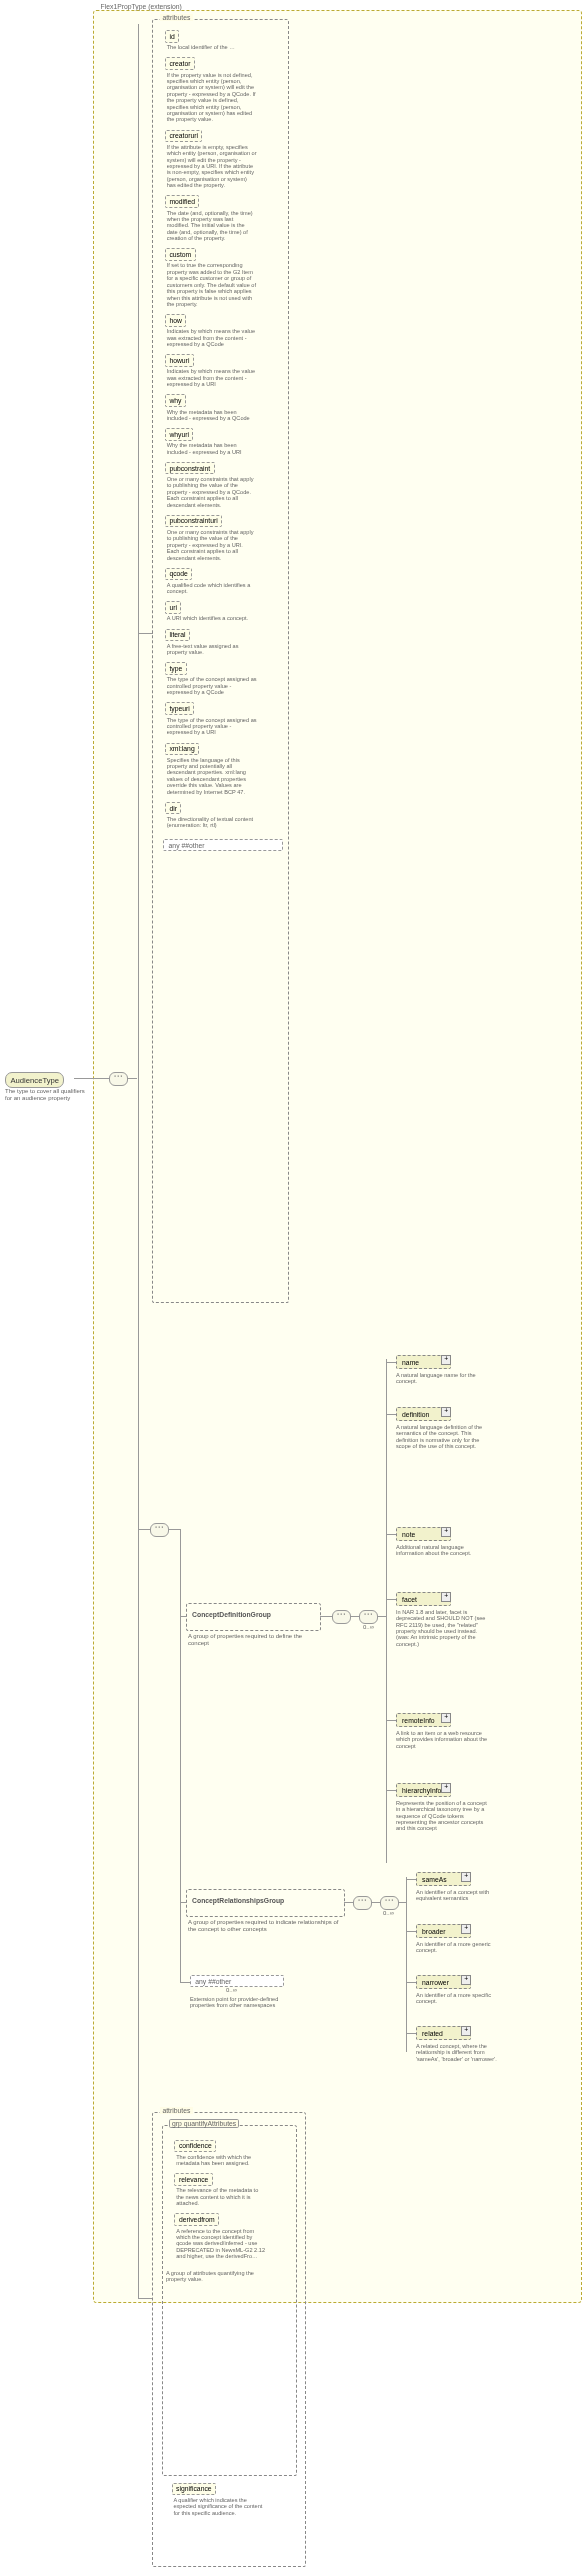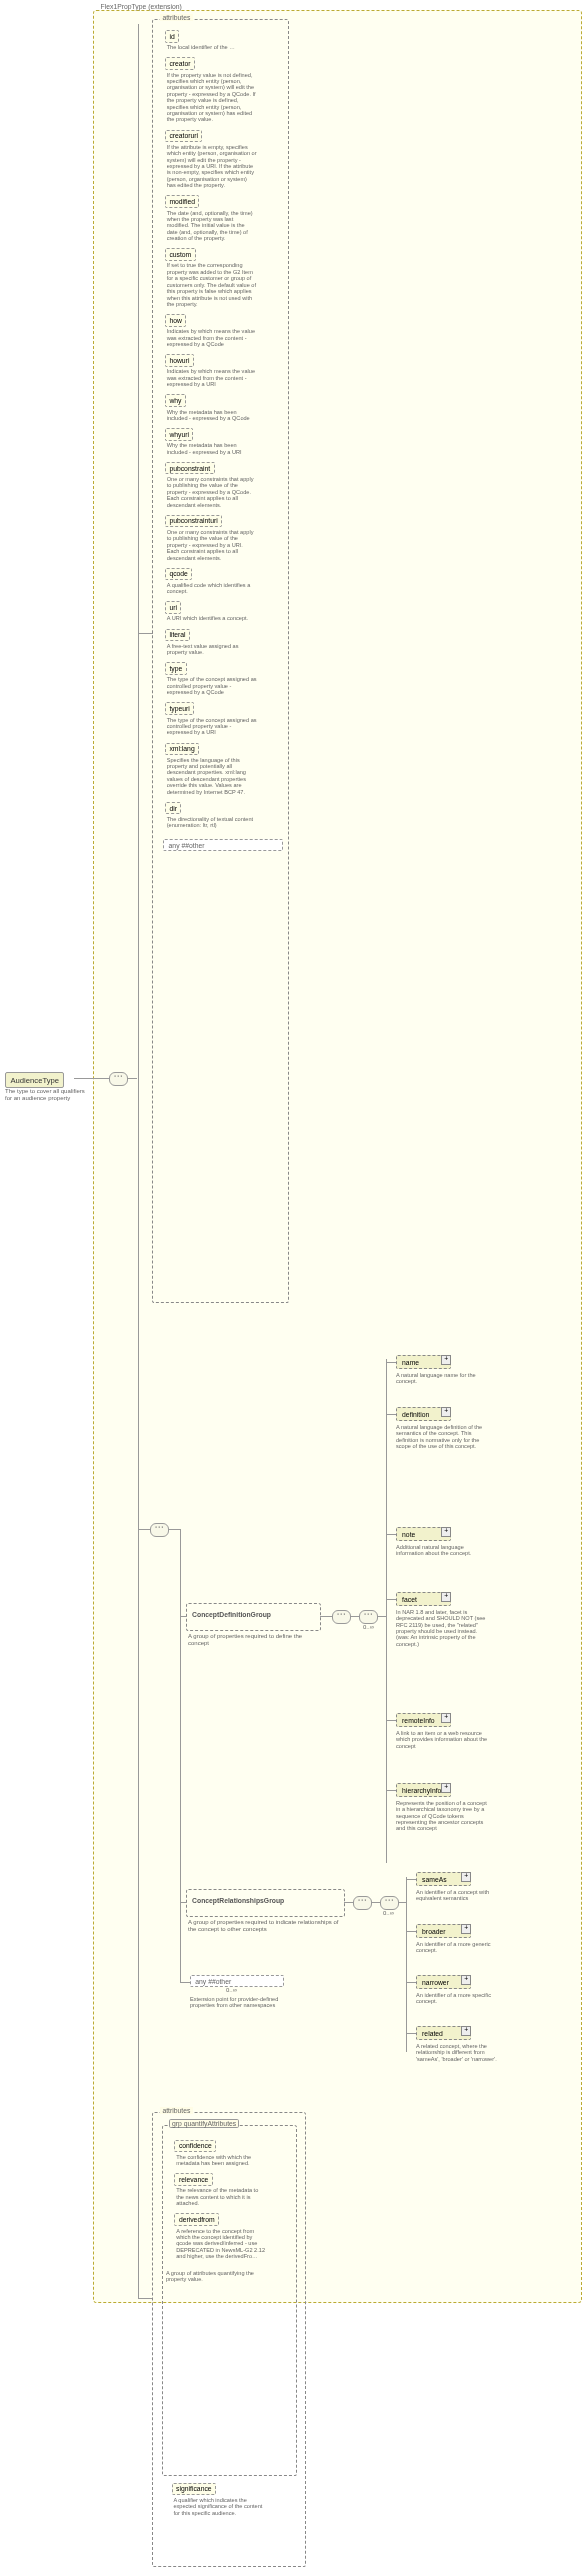--- a/index.html
+++ b/index.html
@@ -16,21 +16,21 @@
   height: 2576px;
 }
 .label-box {
   position: absolute;
   border: 0.9px solid #888;
   padding: 2.6px 4.3px;
   font-size: 7.7px;
   color: #333;
   background: #fff;
   white-space: nowrap;
-  border-radius: 2px;
+  border-radius: 7px;
 }
 .label-box.root {
   background: #f2f2cc;
   border-color: #999;
 }
 .desc-text {
   position: absolute;
   font-size: 6px;
   color: #666;
   line-height: 1.2;

